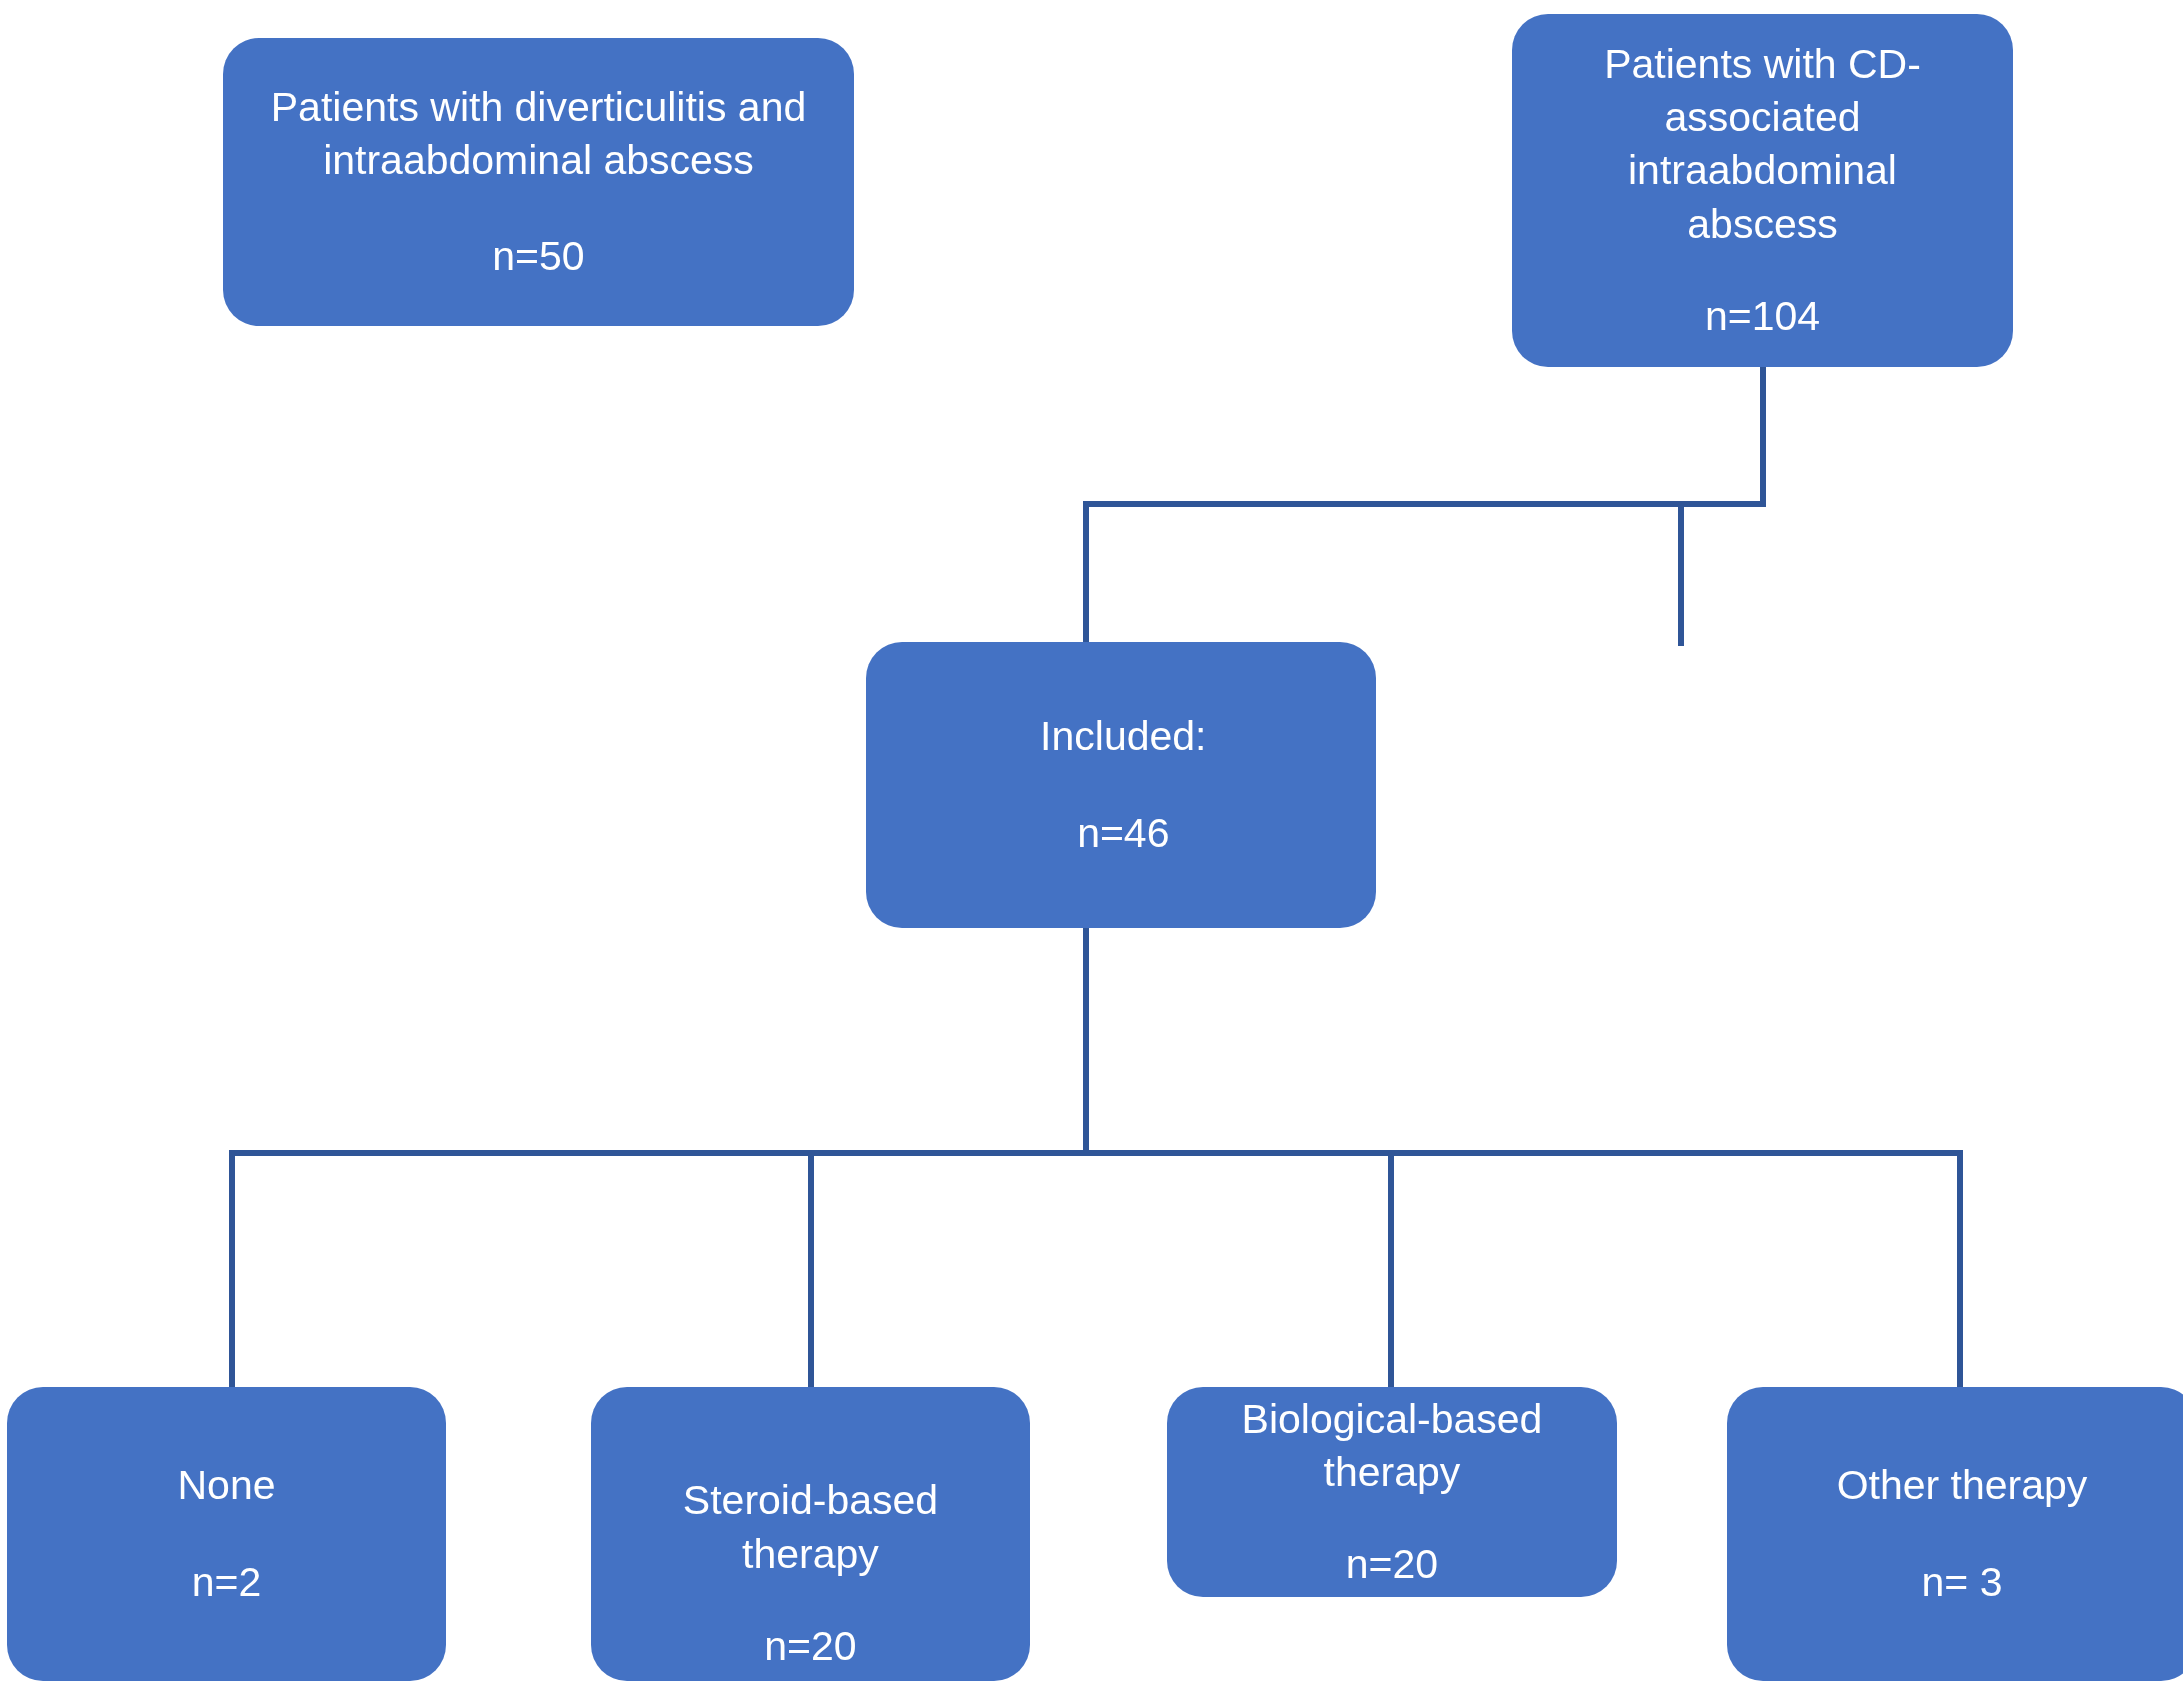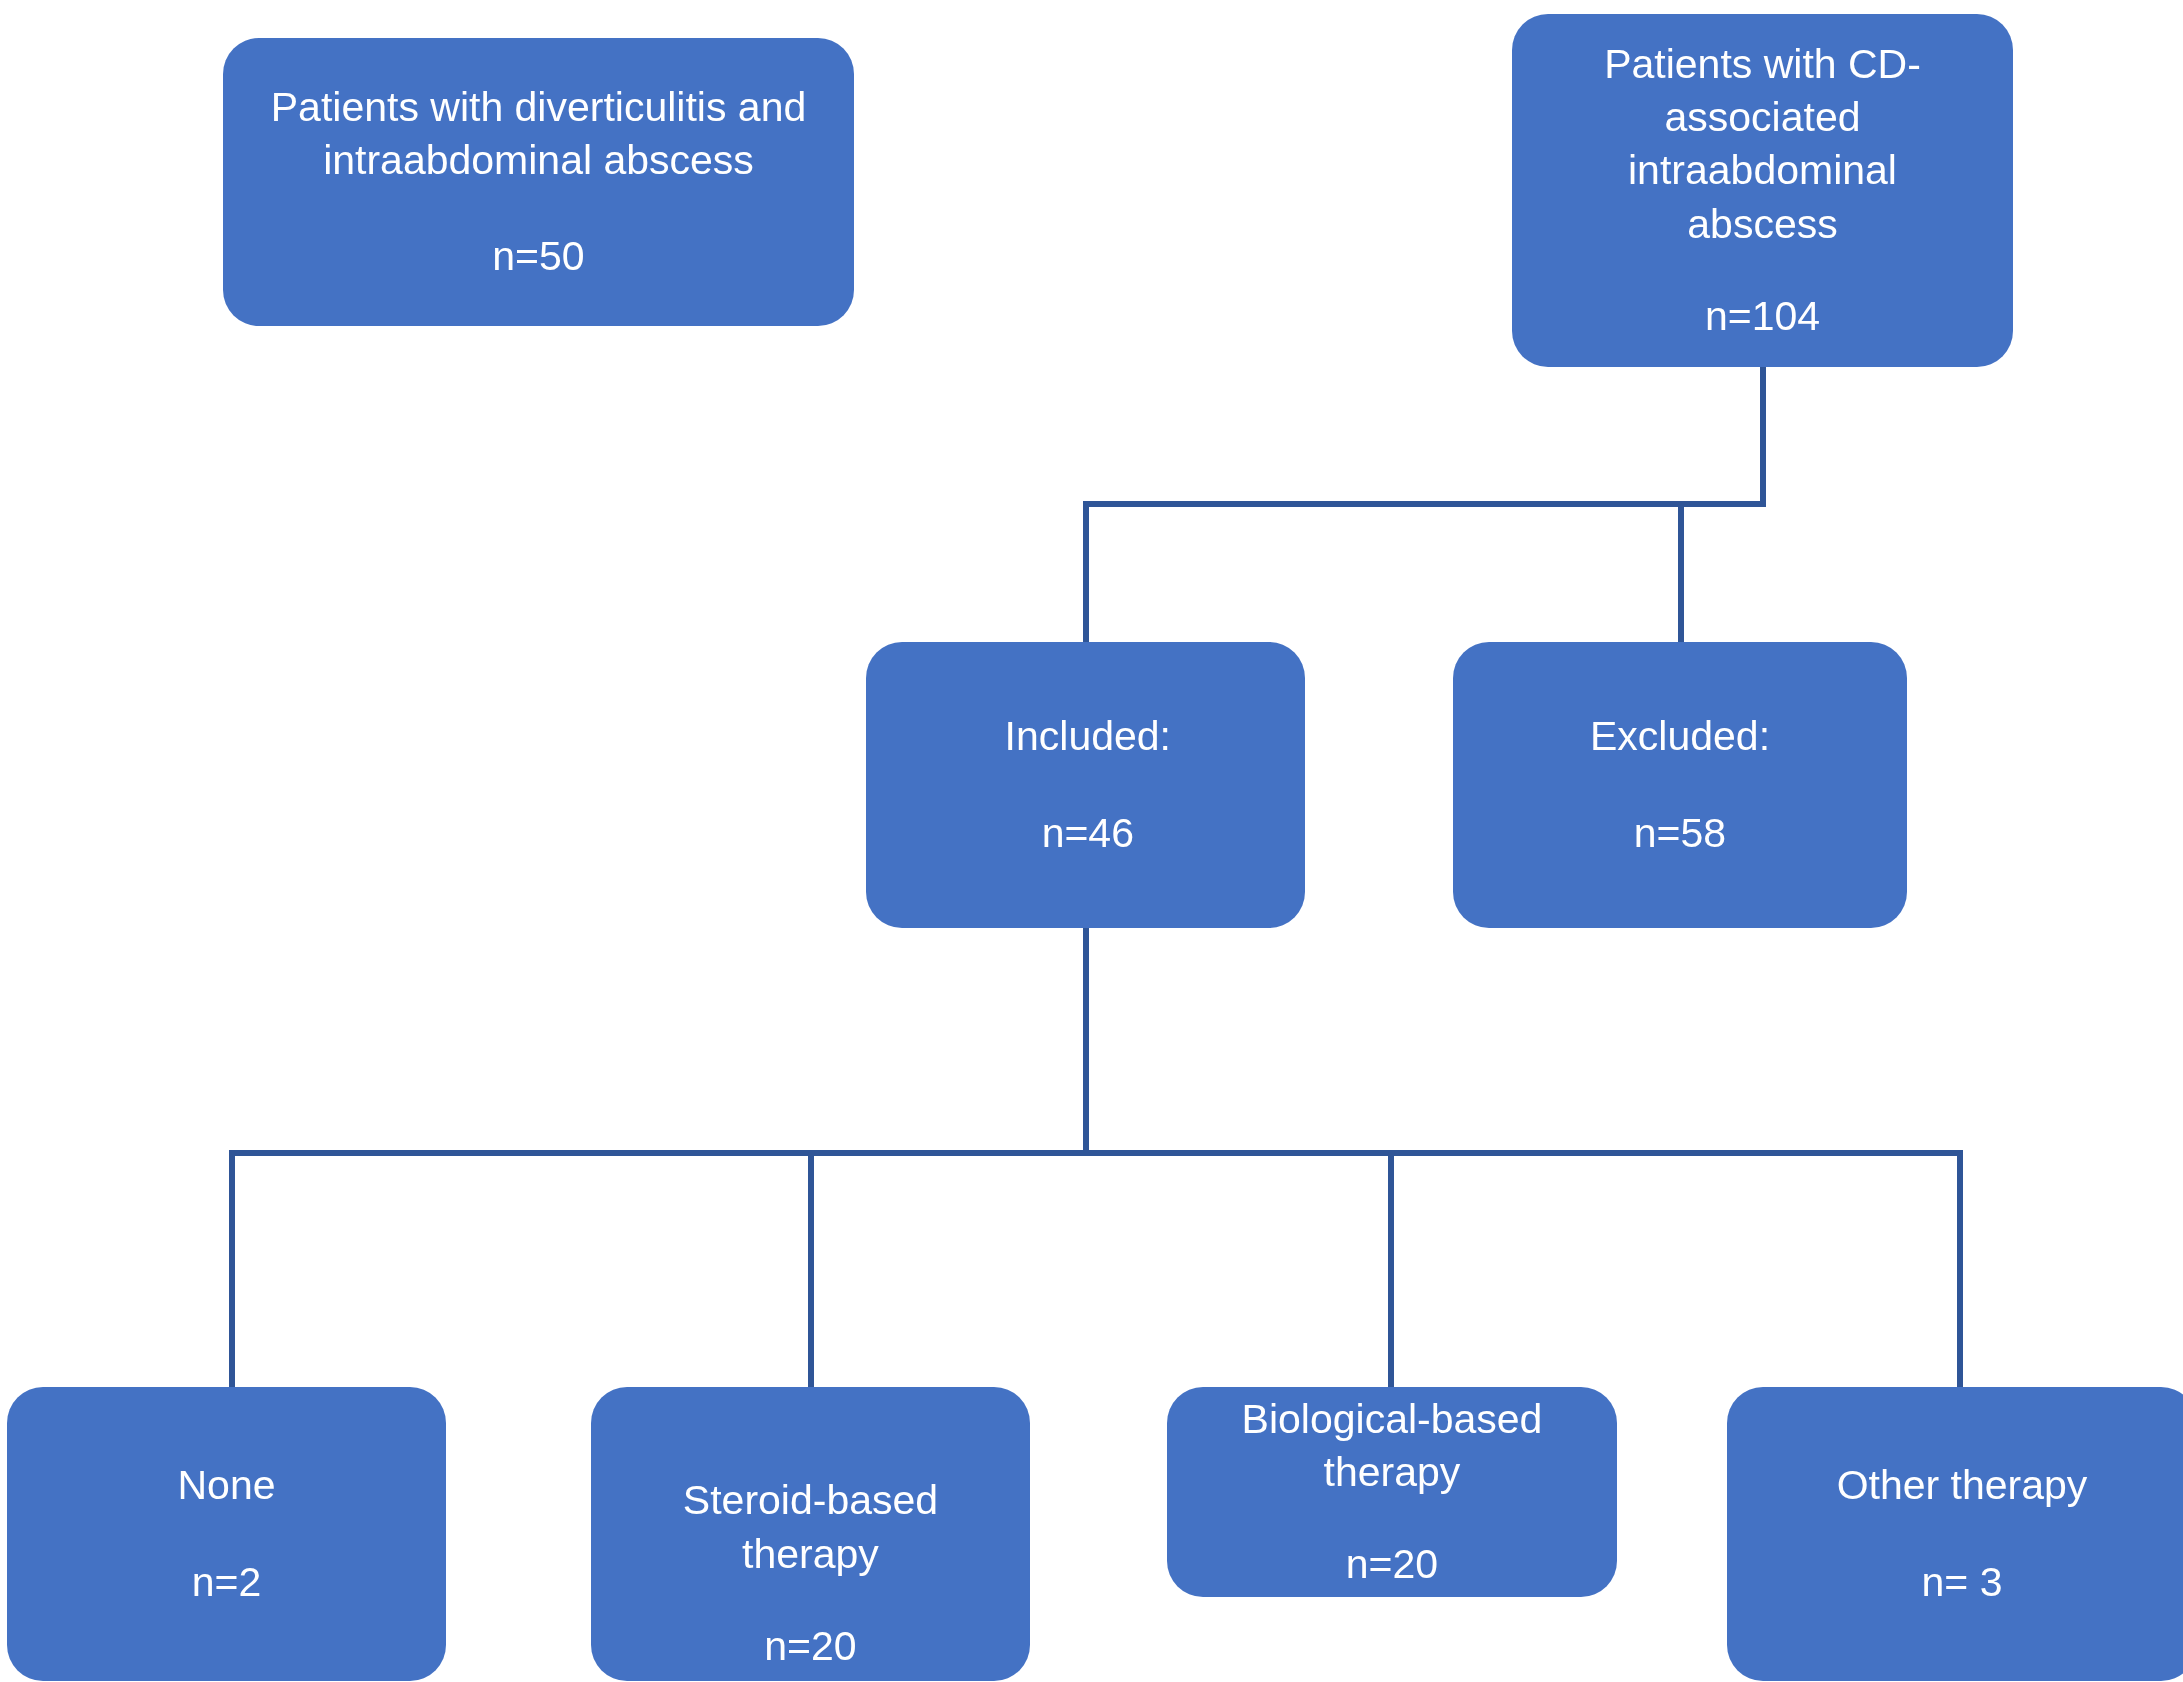--- a/index.html
+++ b/index.html
@@ -42,21 +42,21 @@
     margin-top: 1.05em;
     white-space: pre-line;
   }
   .node.tight .cnt {
     margin-top: 0.95em;
   }
 
   
   #node-diverticulitis { left: 223px;  top: 14px;   width: 631px;  height: 288px; margin-top: 24px; }
   #node-cd-abscess     { left: 1512px; top: 14px;   width: 501px;  height: 353px; }
-  #node-included       { left: 866px; top: 642px;  width: 439px;  height: 286px; padding-left: 25px; }
+  #node-included       { left: 866px; top: 642px;  width: 510px;  height: 286px; padding-left: 25px; }
   #node-excluded       { left: 1453px; top: 642px;  width: 454px;  height: 286px; }
   #node-none           { left: 7px;   top: 1387px; width: 439px;  height: 294px; }
   #node-steroid        { left: 591px;  top: 1387px; width: 439px;  height: 294px; justify-content: flex-end; }
   #node-biological     { left: 1167px; top: 1387px; width: 450px;  height: 210px; }
   #node-other          { left: 1727px; top: 1387px; width: 470px;  height: 294px; }
 
   
   .line {
     position: absolute;
     background: #2F5597;
@@ -107,24 +107,20 @@
 intraabdominal
 abscess</span>
     <span class="cnt">n=104</span>
   </div>
 
   <div class="node" id="node-included" style="background: rgb(68, 114, 196); color: rgb(255, 255, 255);">
     <span class="ttl">Included:</span>
     <span class="cnt">n=46</span>
   </div>
 
-  <div class="node" id="node-excluded" style="background: rgb(68, 114, 196); color: rgb(255, 255, 255);">
-    <span class="ttl">Excluded:</span>
-    <span class="cnt">n=58</span>
-  </div>
 
   <div class="node" id="node-none" style="background: rgb(68, 114, 196); color: rgb(255, 255, 255);">
     <span class="ttl">None</span>
     <span class="cnt">n=2</span>
   </div>
 
   <div class="node tight" id="node-steroid" style="background: rgb(68, 114, 196); color: rgb(255, 255, 255);">
     <span class="ttl">Steroid-based
 therapy</span>
     <span class="cnt">n=20</span>

